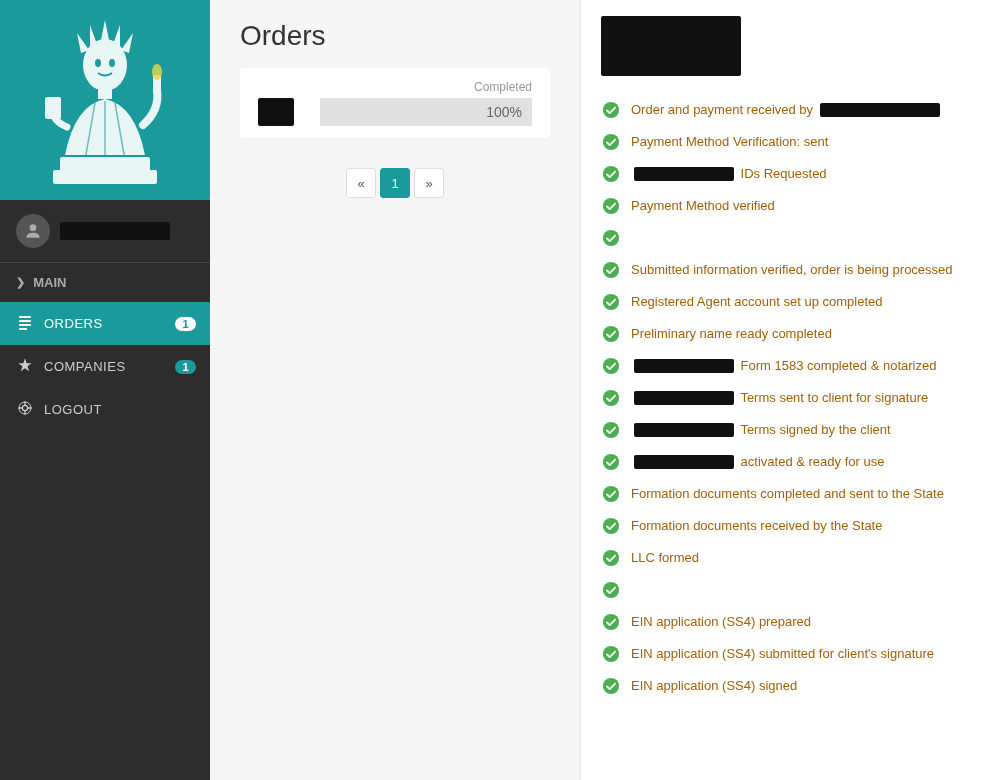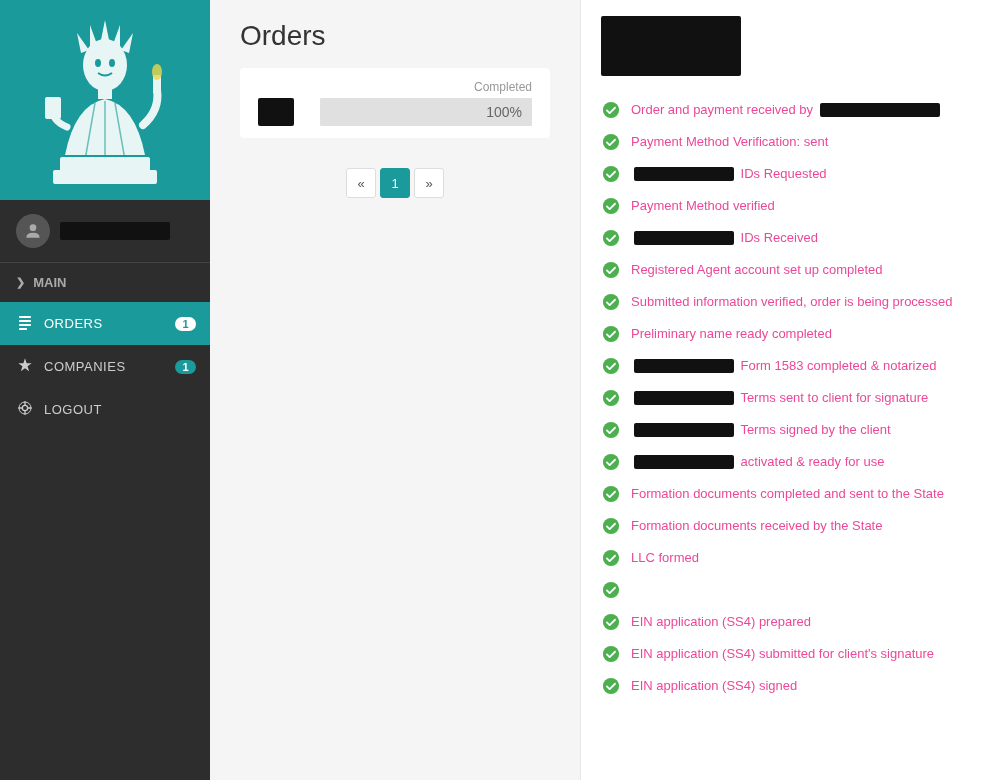--- a/index.html
+++ b/index.html
@@ -209,21 +209,21 @@
       width: 140px;
       height: 60px;
       border-radius: 2px;
       margin-bottom: 18px;
     }
     .checklist-item {
       display: flex;
       align-items: center;
       padding: 6px 0;
       font-size: 13px;
-      color: #ec4899;
+      color: #a16207;
       line-height: 1.4;
     }
     .check-icon {
       width: 20px;
       height: 20px;
       flex-shrink: 0;
       margin-right: 10px;
       display: flex;
       align-items: center;
       justify-content: center;
@@ -400,50 +400,49 @@
       <span>Payment Method verified</span>
     </div>
 
     <div class="checklist-item">
       <span class="check-icon">
         <svg viewBox="0 0 20 20">
             <circle cx="10" cy="10" r="9" fill="#4caf50"></circle>
             <path d="M5.5 10.5 L8.5 13.5 L14.5 7.5" stroke="white" stroke-width="2" fill="none" stroke-linecap="round" stroke-linejoin="round"></path>
           </svg>
       </span>
-      <span><span class="redacted" style="width:100px;"></span> IDs Received</span>
+    </div>
+
+    <div class="checklist-item">
+      <span class="check-icon">
+        <svg viewBox="0 0 20 20">
+            <circle cx="10" cy="10" r="9" fill="#4caf50"></circle>
+            <path d="M5.5 10.5 L8.5 13.5 L14.5 7.5" stroke="white" stroke-width="2" fill="none" stroke-linecap="round" stroke-linejoin="round"></path>
+          </svg>
+      </span>
+      <span>Submitted information verified, order is being processed</span>
     </div>
 
     <div class="checklist-item">
       <span class="check-icon">
         <svg viewBox="0 0 20 20">
             <circle cx="10" cy="10" r="9" fill="#4caf50"></circle>
             <path d="M5.5 10.5 L8.5 13.5 L14.5 7.5" stroke="white" stroke-width="2" fill="none" stroke-linecap="round" stroke-linejoin="round"></path>
           </svg>
       </span>
       <span>Registered Agent account set up completed</span>
     </div>
 
     <div class="checklist-item">
       <span class="check-icon">
         <svg viewBox="0 0 20 20">
             <circle cx="10" cy="10" r="9" fill="#4caf50"></circle>
             <path d="M5.5 10.5 L8.5 13.5 L14.5 7.5" stroke="white" stroke-width="2" fill="none" stroke-linecap="round" stroke-linejoin="round"></path>
           </svg>
       </span>
-      <span>Submitted information verified, order is being processed</span>
-    </div>
-
-    <div class="checklist-item">
-      <span class="check-icon">
-        <svg viewBox="0 0 20 20">
-            <circle cx="10" cy="10" r="9" fill="#4caf50"></circle>
-            <path d="M5.5 10.5 L8.5 13.5 L14.5 7.5" stroke="white" stroke-width="2" fill="none" stroke-linecap="round" stroke-linejoin="round"></path>
-          </svg>
-      </span>
       <span>Preliminary name ready completed</span>
     </div>
 
     <div class="checklist-item">
       <span class="check-icon">
         <svg viewBox="0 0 20 20">
             <circle cx="10" cy="10" r="9" fill="#4caf50"></circle>
             <path d="M5.5 10.5 L8.5 13.5 L14.5 7.5" stroke="white" stroke-width="2" fill="none" stroke-linecap="round" stroke-linejoin="round"></path>
           </svg>
       </span>

